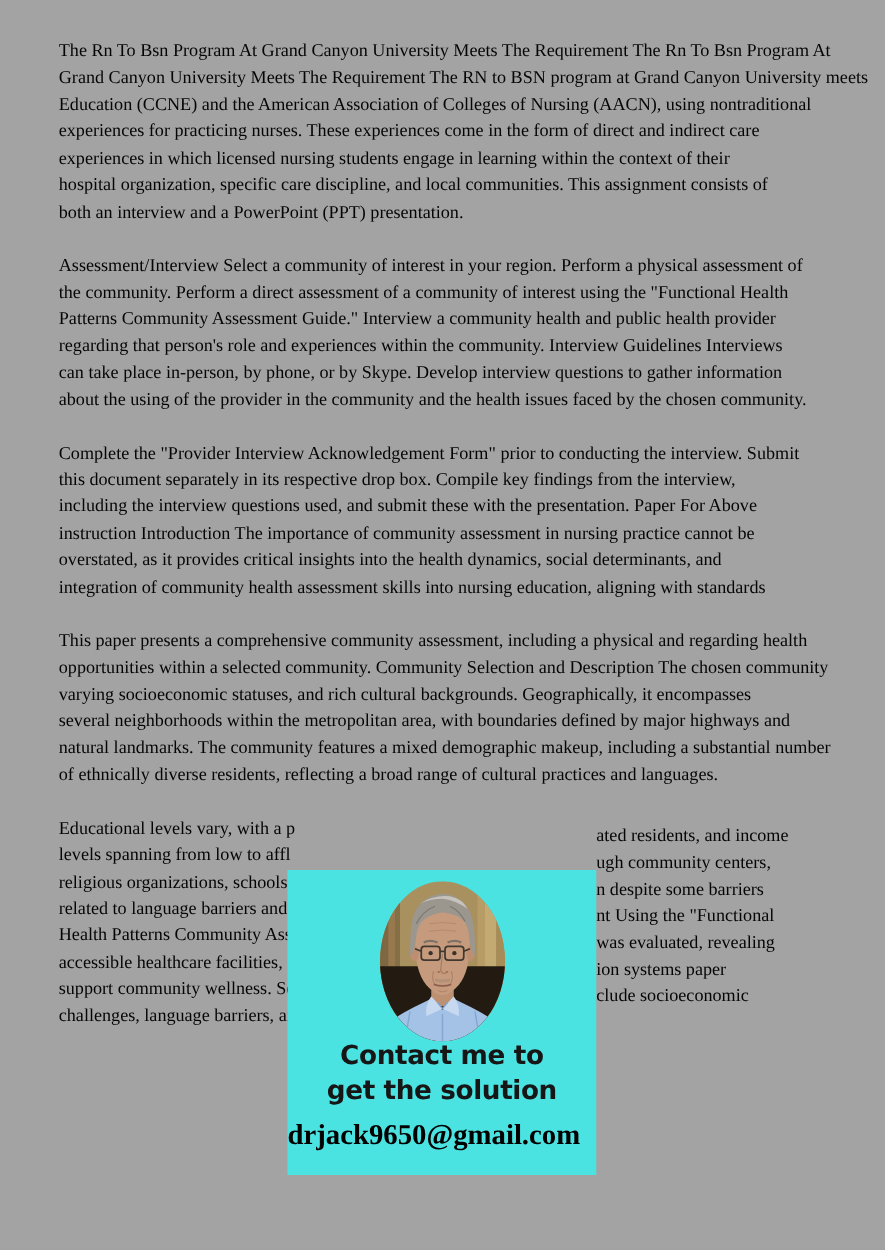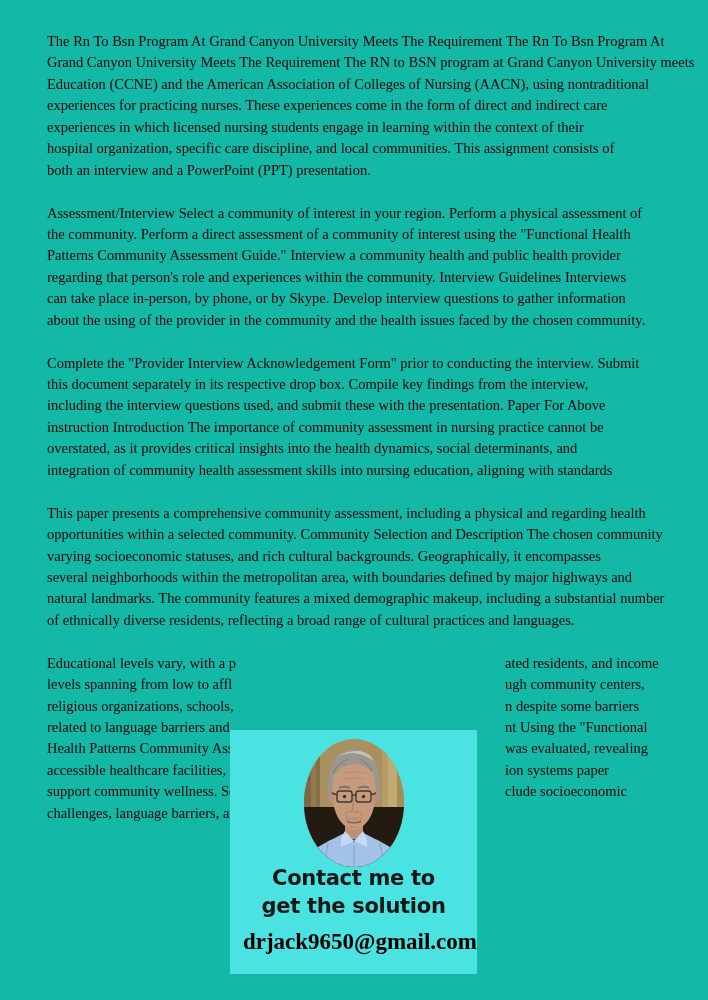--- a/index.html
+++ b/index.html
@@ -4,47 +4,47 @@
 <style>
   html, body {
     margin: 0;
     padding: 0;
     background: #ffffff;
   }
   .page {
     position: relative;
     width: 708px;
     height: 1000px;
-    background: #14b8a6;
+    background: #a3a3a3;
     overflow: hidden;
     font-family: "Liberation Serif", "DejaVu Serif", serif;
   }
   .doc-text {
     position: absolute;
     left: 47px;
     top: 31px;
     width: 660px;
     color: #050505;
   }
   .para { margin: 0 0 21.45px 0; }
   .para:last-child { margin-bottom: 0; }
   .tline {
     white-space: nowrap;
     height: 21.45px;
     line-height: 21.45px;
     font-size: 14.5px;
   }
   .frag { position: relative; }
   .lfrag { display: inline-block; white-space: nowrap; }
-  .rfrag { position: absolute; left: 430px; top: 0; white-space: nowrap; margin-left: 28px; }
+  .rfrag { position: absolute; left: 430px; top: 6px; white-space: nowrap; }
 
   .card {
     position: absolute;
     left: 230px;
-    top: 730px;
+    top: 696px;
     width: 247px;
     height: 244px;
     background: #4be3e1;
     z-index: 5;
   }
   .portrait {
     position: absolute;
     left: 74px;
     top: 9px;
     width: 100px;
@@ -62,21 +62,21 @@
     font-size: 21px;
     line-height: 28px;
     letter-spacing: -0.3px;
     color: #161616;
   }
   .card-email {
     position: absolute;
     top: 197px;
     left: 0;
     width: 100%;
-    text-align: right;
+    text-align: left;
     font-family: "Liberation Serif", serif;
     font-weight: 700;
     font-size: 23px;
     line-height: 30px;
     color: #000000;
   }
 </style>
 </head>
 <body>
 

